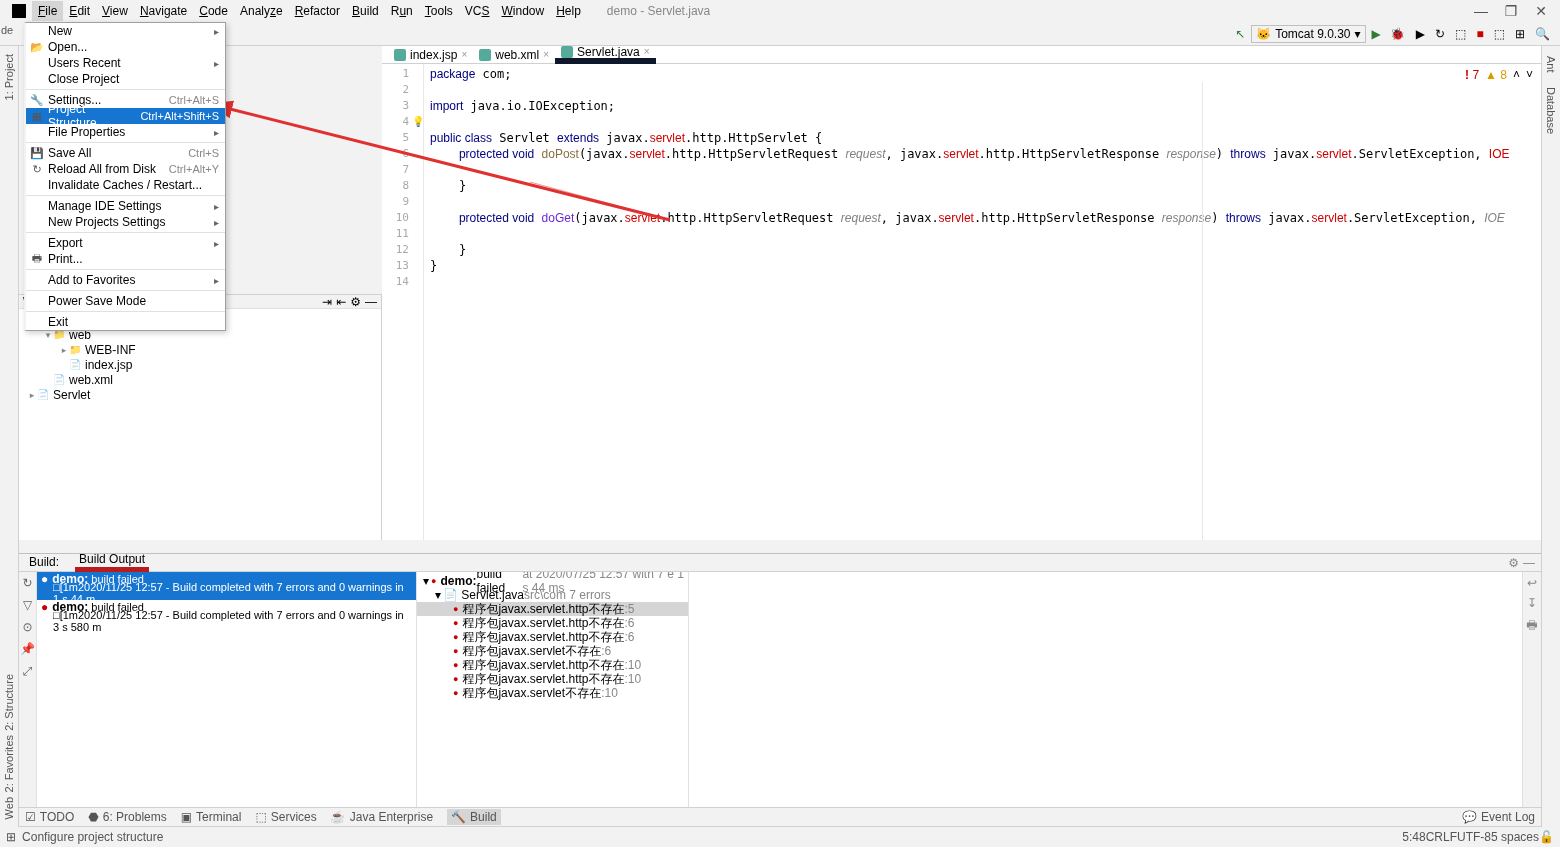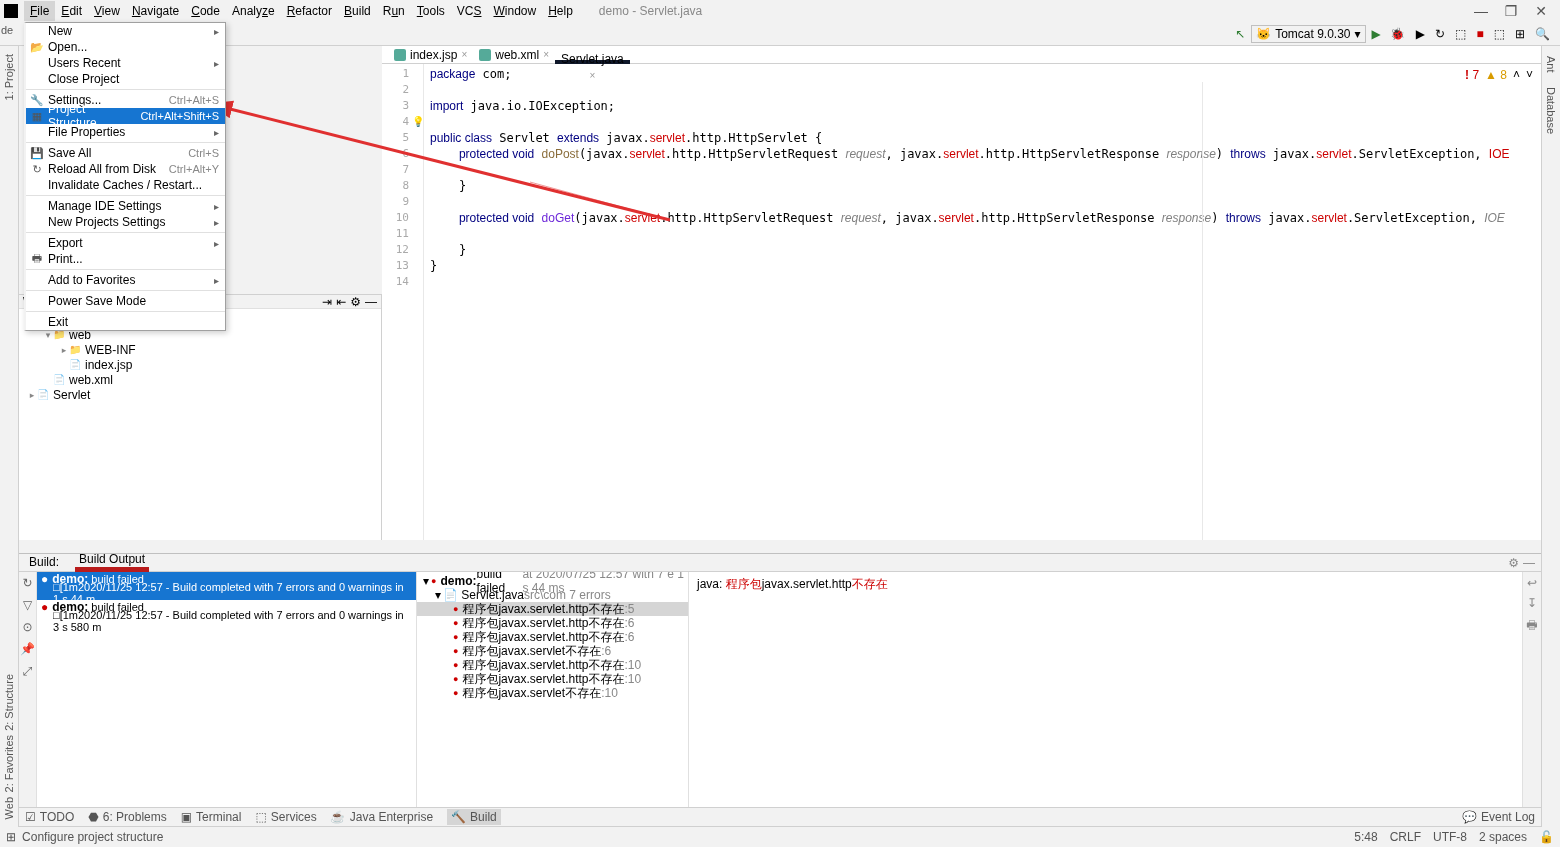--- a/index.html
+++ b/index.html
@@ -1,19 +1,19 @@
 <!DOCTYPE html>
 <html><head>
 <meta charset="utf-8">
 <style>
 * { margin: 0; padding: 0; box-sizing: border-box; font-family: "Segoe UI", sans-serif; font-size: 12px; }
 body { background: #f2f2f2; width: 1560px; height: 847px; overflow: hidden; position: relative; }
 
 
-.menubar { height: 22px; background: #f2f2f2; display: flex; align-items: center; padding-left: 4px; }
+.menubar { height: 22px; background: #f2f2f2; display: flex; align-items: center; padding-left: 12px; }
 .menubar .logo { width: 14px; height: 14px; background: #000; margin-right: 6px; }
 .menubar .item { padding: 3px 6px; cursor: default; }
 .menubar .item.active { background: #d5d5d5; }
 .menubar .item u { text-decoration: underline; }
 .menubar .title { margin-left: 20px; color: #888; }
 .win-controls { position: absolute; right: 4px; top: 0; height: 22px; display: flex; align-items: center; }
 .win-controls span { width: 30px; text-align: center; font-size: 14px; color: #555; }
 
 
 .toolbar { height: 24px; background: #f2f2f2; border-bottom: 1px solid #d0d0d0; display: flex; align-items: center; justify-content: flex-end; padding: 0 6px; gap: 2px; }
@@ -48,21 +48,21 @@
 .web-tw .hdr .tools { display: flex; gap: 4px; }
 .web-tw .tree { padding: 3px 0; }
 .web-tw .tree .row { display: flex; align-items: center; height: 15px; padding-left: 8px; }
 .web-tw .tree .row .tw { display: inline-block; width: 10px; text-align: center; color: #888; font-size: 9px; }
 .web-tw .tree .row .ic { width: 14px; height: 14px; display: inline-flex; align-items: center; justify-content: center; font-size: 10px; margin-right: 2px; }
 
 
 .editor { position: absolute; left: 382px; right: 19px; top: 46px; bottom: 307px; background: #fff; display: flex; flex-direction: column; }
 .tabs { height: 18px; display: flex; align-items: center; border-bottom: 1px solid #d0d0d0; padding-left: 6px; }
 .tabs .tab { display: flex; align-items: center; padding: 2px 6px; gap: 4px; font-size: 12px; height: 18px; }
-.tabs .tab.active { background: #fff; border-bottom: 4px solid #0f172a; flex-direction: column; }
+.tabs .tab.active { background: #fff; border-bottom: 6px solid #0f172a; }
 .tabs .tab .ic { width: 12px; height: 12px; display: inline-block; }
 .tabs .tab .close { color: #999; font-size: 10px; cursor: pointer; }
 .editor-body { flex: 1; display: flex; position: relative; }
 .gutter { width: 42px; background: #fff; border-right: 1px solid #e8e8e8; padding-top: 2px; text-align: right; }
 .gutter .ln { height: 16px; line-height: 16px; padding-right: 14px; font-size: 11px; color: #aaa; font-family: "Consolas", monospace; }
 .gutter .bulb { position: relative; }
 .gutter .bulb::after { content: "💡"; position: absolute; right: -2px; font-size: 10px; }
 .code { flex: 1; padding: 2px 0 0 6px; font-family: "Consolas", monospace; font-size: 12px; line-height: 16px; white-space: pre; color: #000; }
 .code .kw { color: #000080; font-weight: normal; }
 .code .red { color: #c00; }
@@ -92,21 +92,21 @@
 .build-col4 a { color: #1565c0; text-decoration: underline; }
 .build-col4 .jerr { color: #000; }
 .build-col4 .jerr .red { color: #c00; }
 .build-col5 { width: 18px; background: #f2f2f2; display: flex; flex-direction: column; align-items: center; gap: 6px; padding-top: 4px; color: #888; font-size: 11px; }
 
 
 .toolwin-bar { position: absolute; left: 19px; right: 19px; bottom: 20px; height: 20px; background: #f2f2f2; border-top: 1px solid #d0d0d0; border-bottom: 1px solid #d0d0d0; display: flex; align-items: center; padding: 0 6px; gap: 14px; font-size: 11px; color: #555; }
 .toolwin-bar .twi { display: flex; align-items: center; gap: 4px; }
 .toolwin-bar .twi.active { background: #d5d5d5; padding: 1px 4px; }
 .status-bar { position: absolute; left: 0; right: 0; bottom: 0; height: 20px; background: #f2f2f2; display: flex; align-items: center; padding: 0 6px; font-size: 11px; color: #555; }
-.status-bar .right { margin-left: auto; display: flex; gap: 12px; align-items: center; }
+.status-bar .right { margin-left: auto; display: flex; align-items: center; }
 
 .breadcrumb { position: absolute; left: 1px; top: 24px; font-size: 11px; color: #555; }
 </style>
 </head>
 <body>
 
 <div class="menubar">
   <span class="logo"></span>
   <span class="item active"><u>F</u>ile</span>
   <span class="item"><u>E</u>dit</span>
@@ -412,21 +412,20 @@
           <span>程序包javax.servlet.http不存在</span> 
           <span class="etail">:10</span>
         </div>
         <div class="erow" style="padding-left: 36px;">
           <span class="eic">●</span>
           <span>程序包javax.servlet不存在</span> 
           <span class="etail">:10</span>
         </div>
       </div>
     <div class="build-col4">
-      <div class="jerr"><span>java: </span><span class="red">程序包</span><span>javax.servlet.http</span><span class="red">不存在</span></div>
     </div>
     <div class="build-col5">
       <span>↩</span>
       <span>↧</span>
       <span>🖶</span>
     </div>
   </div>
 </div>
 
 <div class="toolwin-bar">
@@ -439,16 +438,16 @@
   <span style="margin-left:auto" class="twi">💬 <span>Event Log</span></span>
 </div>
 
 <div class="status-bar">
   <span>⊞</span>
   <span style="margin-left:6px">Configure project structure</span>
   <span class="right">
     <span>5:48</span>
     <span>CRLF</span>
     <span>UTF-8</span>
-    <span>2 spaces</span>
+    <span>5 spaces</span>
     <span>🔓</span>
   </span>
 </div>
 
 </body></html>

